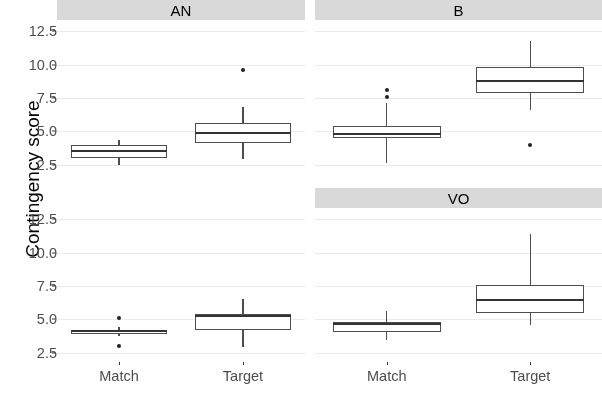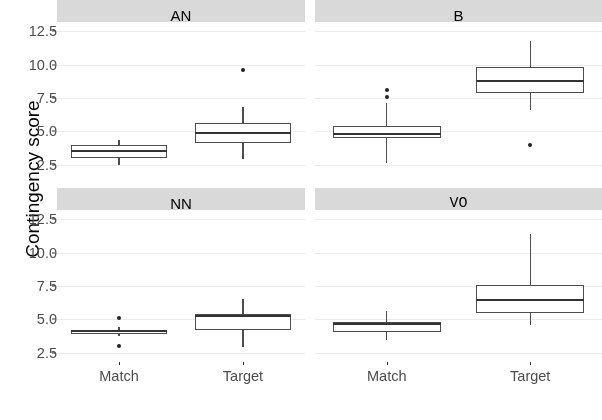--- a/index.html
+++ b/index.html
@@ -64,21 +64,21 @@
     position:absolute;
     width:1px;height:3px;
     background:#333;
     top:362px;
   }
 
   
   .panel{position:absolute;}
   .strip{
     position:absolute;left:0;top:0;
-    width:100%;height:30px;
+    width:100%;height:20px;
     background:#d9d9d9;
     color:#000;
     font-size:15px;
     display:flex;align-items:center;justify-content:center;
   }
   .plot-area{
     position:absolute;left:0;
     width:100%;
     background:#ffffff;
     overflow:hidden;
@@ -187,40 +187,39 @@
           <div class="bx-outlier" style="left: 71.75px; top: 75.3333px;"></div>
           <div class="bx-outlier" style="left: 71.75px; top: 68px;"></div>
           <div class="bx-whisker" style="left: 214.65px; top: 18.6667px; height: 26.6667px;"></div>
           <div class="bx-whisker" style="left: 214.65px; top: 70.6667px; height: 17.3333px;"></div>
           <div class="bx-box" style="left: 161.25px; top: 45.3333px; width: 108px; height: 25.3333px;"></div>
           <div class="bx-median" style="left: 161.25px; width: 108px; top: 57.8333px;"></div>
           <div class="bx-outlier" style="left: 215.25px; top: 122.933px;"></div>
         </div>
       </div>
       <div class="panel" style="left: 57px; top: 188px; width: 248px; height: 174px;">
-        <div class="strip">NN</div>
         <div class="plot-area" style="top: 22px; height: 152px;">
           <div class="gridline" style="top: 142.667px;"></div>
           <div class="gridline" style="top: 109.333px;"></div>
           <div class="gridline" style="top: 76px;"></div>
           <div class="gridline" style="top: 42.6667px;"></div>
           <div class="gridline" style="top: 9.33333px;"></div>
           <div class="bx-whisker" style="left: 61.4px; top: 117.333px; height: 2.4px;"></div>
           <div class="bx-whisker" style="left: 61.4px; top: 124px; height: 2.4px;"></div>
           <div class="bx-box" style="left: 13.64px; top: 119.733px; width: 96.72px; height: 4.26667px;"></div>
           <div class="bx-median" style="left: 13.64px; width: 96.72px; top: 120.233px;"></div>
           <div class="bx-outlier" style="left: 62px; top: 108px;"></div>
           <div class="bx-outlier" style="left: 62px; top: 136px;"></div>
           <div class="bx-whisker" style="left: 185.4px; top: 89.3333px; height: 14.9333px;"></div>
           <div class="bx-whisker" style="left: 185.4px; top: 120px; height: 17.3333px;"></div>
           <div class="bx-box" style="left: 137.64px; top: 104.267px; width: 96.72px; height: 15.7333px;"></div>
           <div class="bx-median" style="left: 137.64px; width: 96.72px; top: 104.5px;"></div>
         </div>
       </div>
-      <div class="panel" style="left: 315px; top: 188px; width: 287px; height: 174px; font-family: Liberation Mono, monospace;">
+      <div class="panel" style="left: 315px; top: 188px; width: 287px; height: 174px;">
         <div class="strip">VO</div>
         <div class="plot-area" style="top: 22px; height: 152px;">
           <div class="gridline" style="top: 142.667px;"></div>
           <div class="gridline" style="top: 109.333px;"></div>
           <div class="gridline" style="top: 76px;"></div>
           <div class="gridline" style="top: 42.6667px;"></div>
           <div class="gridline" style="top: 9.33333px;"></div>
           <div class="bx-whisker" style="left: 71.15px; top: 101.333px; height: 10.9333px;"></div>
           <div class="bx-whisker" style="left: 71.15px; top: 121.6px; height: 8px;"></div>
           <div class="bx-box" style="left: 17.75px; top: 112.267px; width: 108px; height: 9.33333px;"></div>

